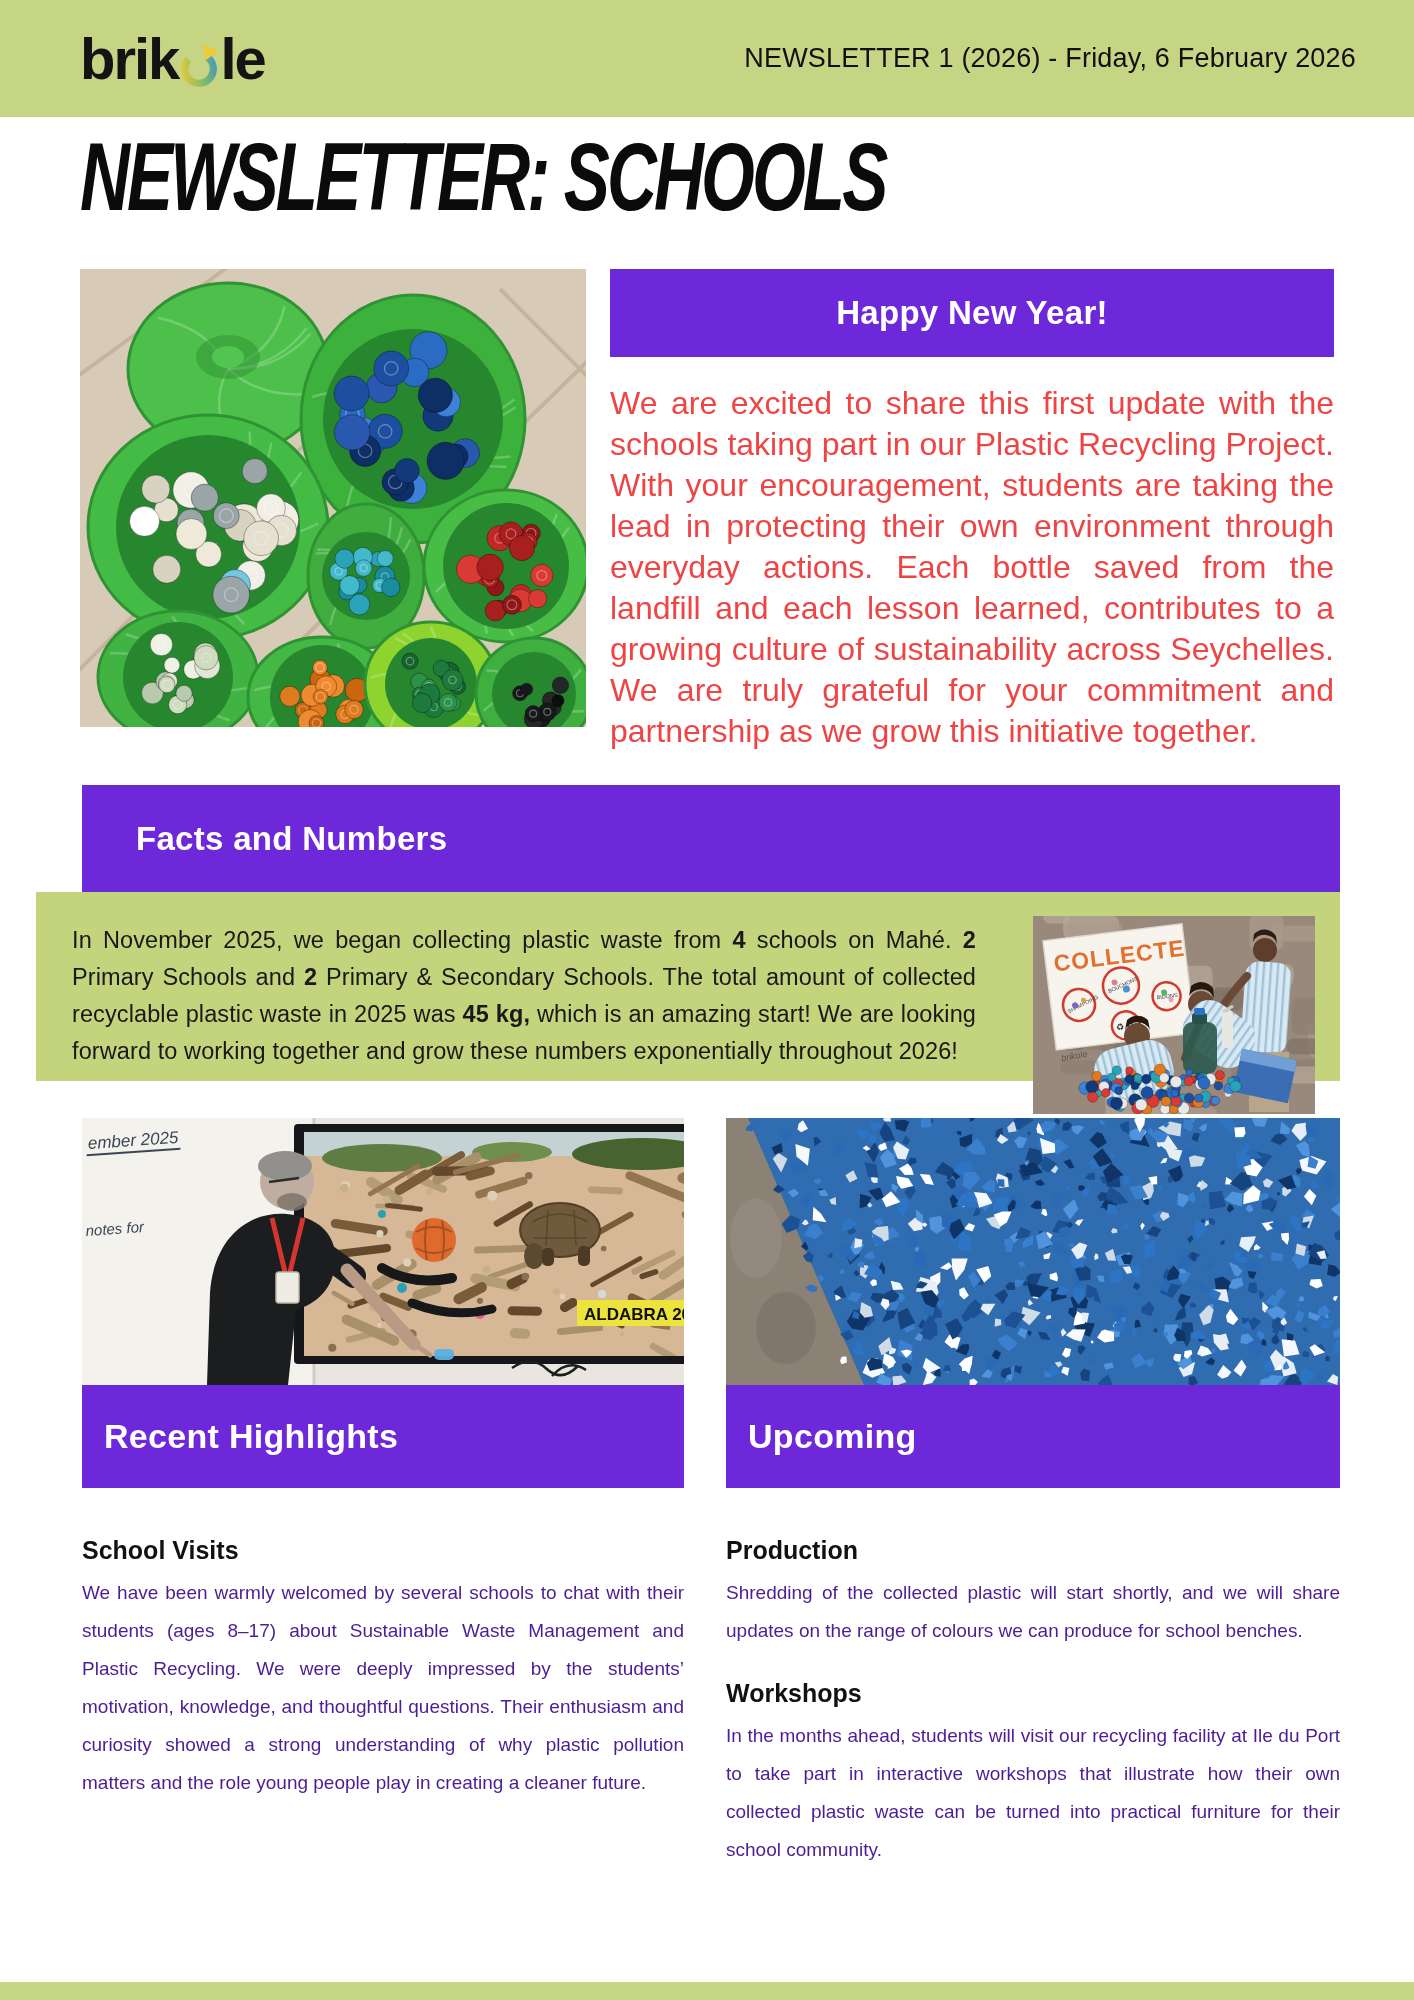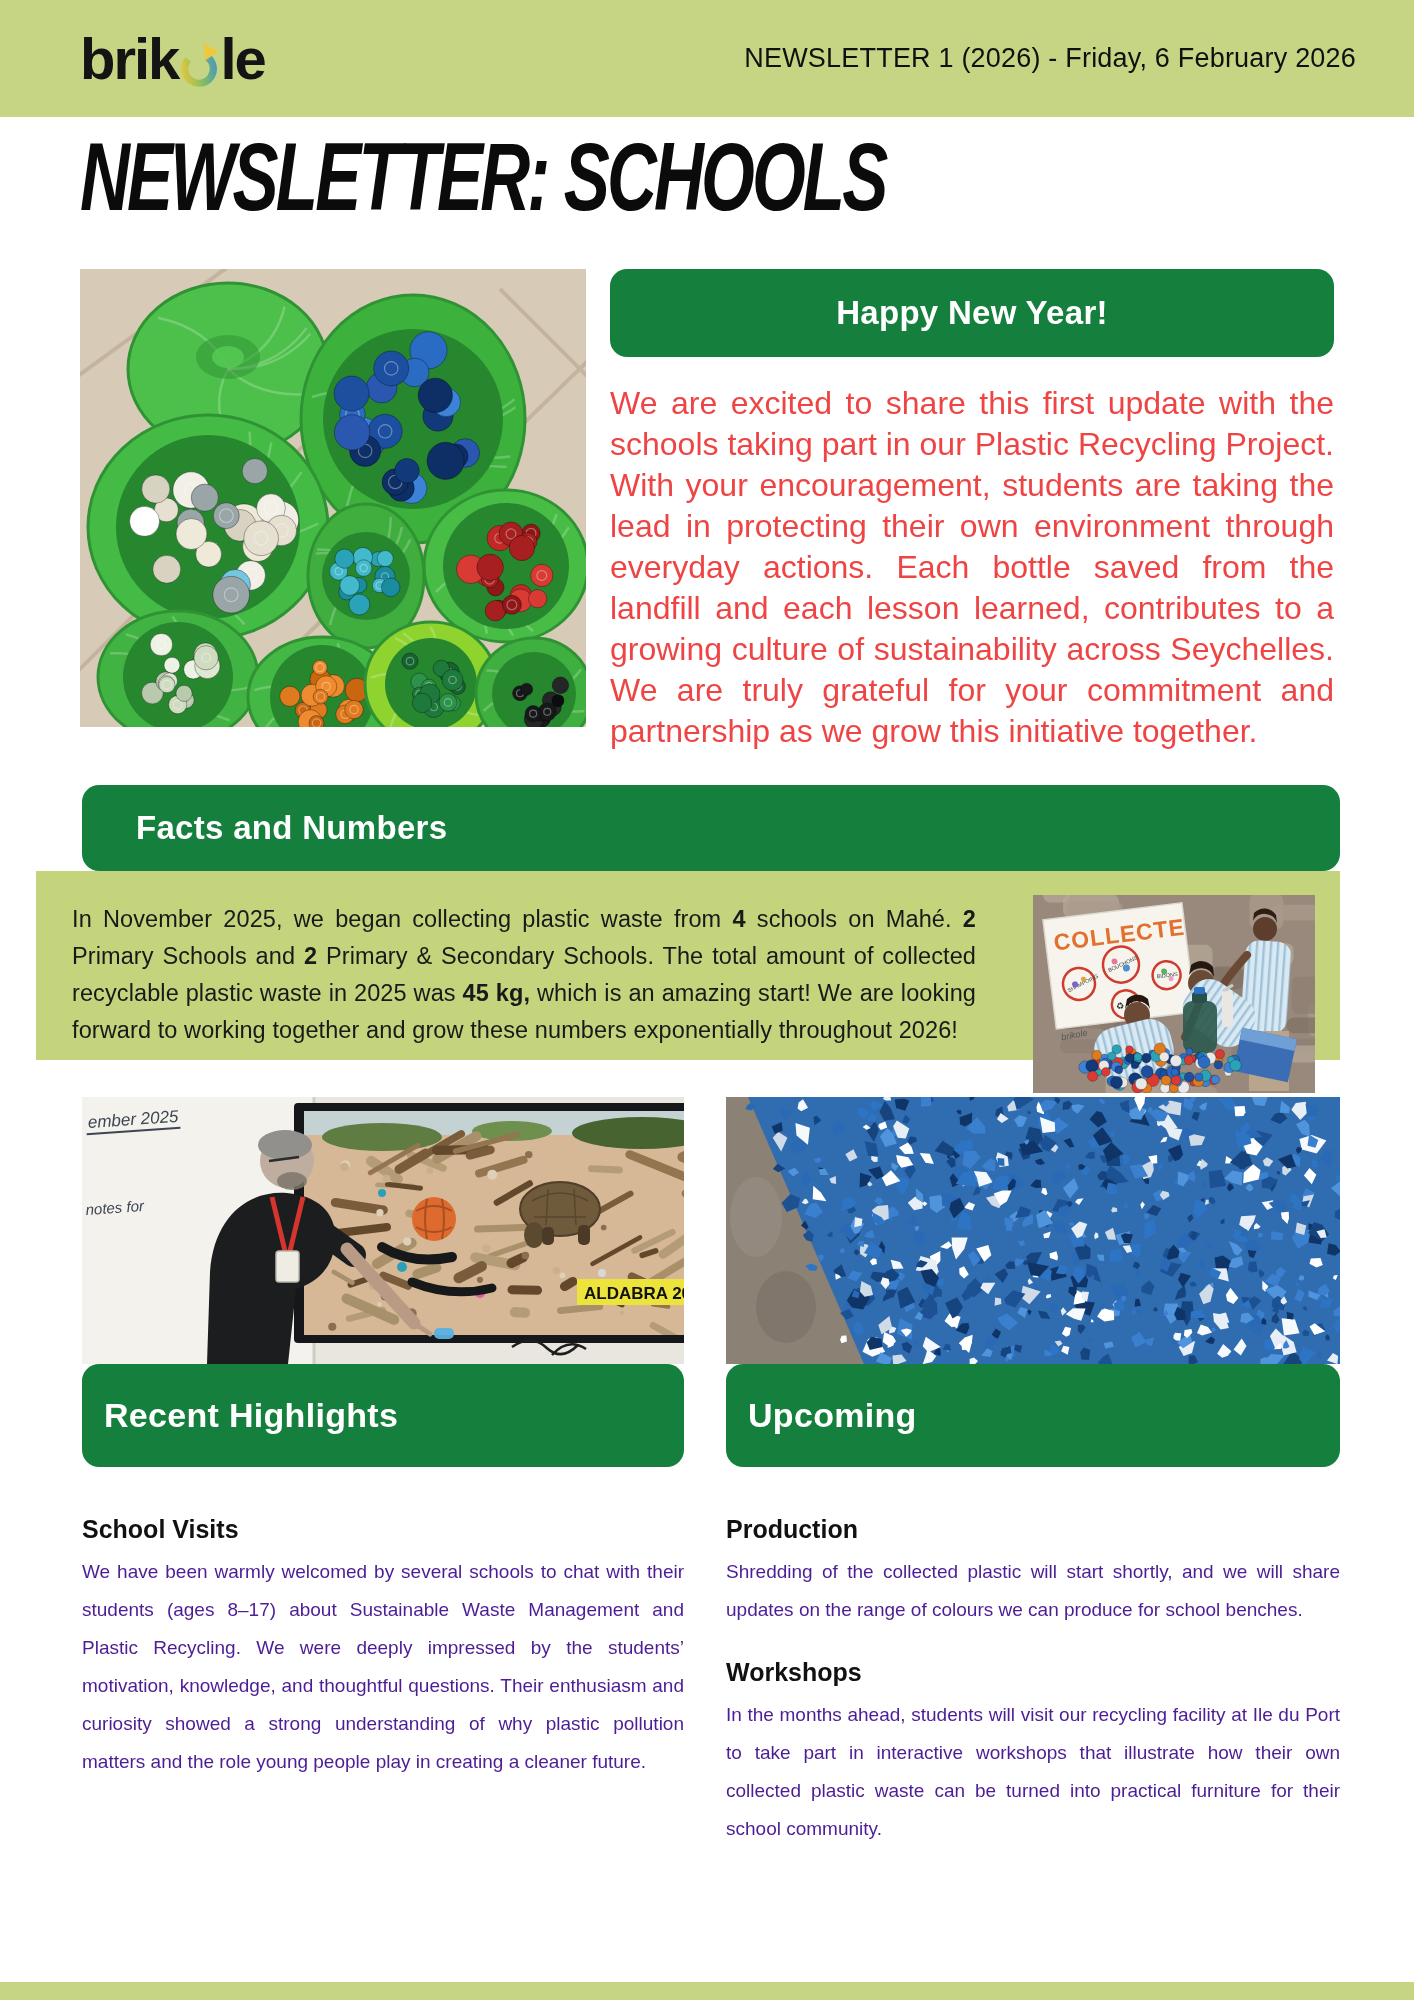--- a/index.html
+++ b/index.html
@@ -26,30 +26,30 @@
     margin:16px 0 0 80px;
     font-size:96px;font-weight:700;font-style:italic;
     letter-spacing:-4px;color:#0b0b0b;line-height:.92;
     transform:scaleX(.72);transform-origin:left center;
     white-space:nowrap;
   }
   
   .intro-row{display:flex;margin:48px 80px 0 80px;}
   .intro-photo{width:506px;height:458px;flex:none;}
   .intro-right{margin-left:24px;width:724px;flex:none;}
-  .banner{background:#15803d;color:#ffffff;font-weight:700;box-sizing:border-box;border-radius:17px;}
+  .banner{background:#6d28d9;color:#ffffff;font-weight:700;box-sizing:border-box;}
   .banner-center{height:88px;display:flex;align-items:center;justify-content:center;
     font-size:33px;letter-spacing:.3px;}
   .intro-body{
     margin-top:26px;font-size:32px;line-height:41px;color:#ef4444;
     text-align:justify;text-justify:inter-word;
   }
   
   .facts-banner{
-    margin:33px 74px 0 82px;height:86px;
+    margin:33px 74px 0 82px;height:107px;
     display:flex;align-items:center;padding-left:54px;
     font-size:33px;letter-spacing:.3px;
   }
   .facts-box{
     position:relative;margin:0 74px 0 36px;height:189px;
     background:#c3d47c;box-sizing:border-box;
     padding:30px 0 12px 36px;
   }
   .facts-text{
     width:904px;font-size:23.5px;line-height:37px;color:#191919;

